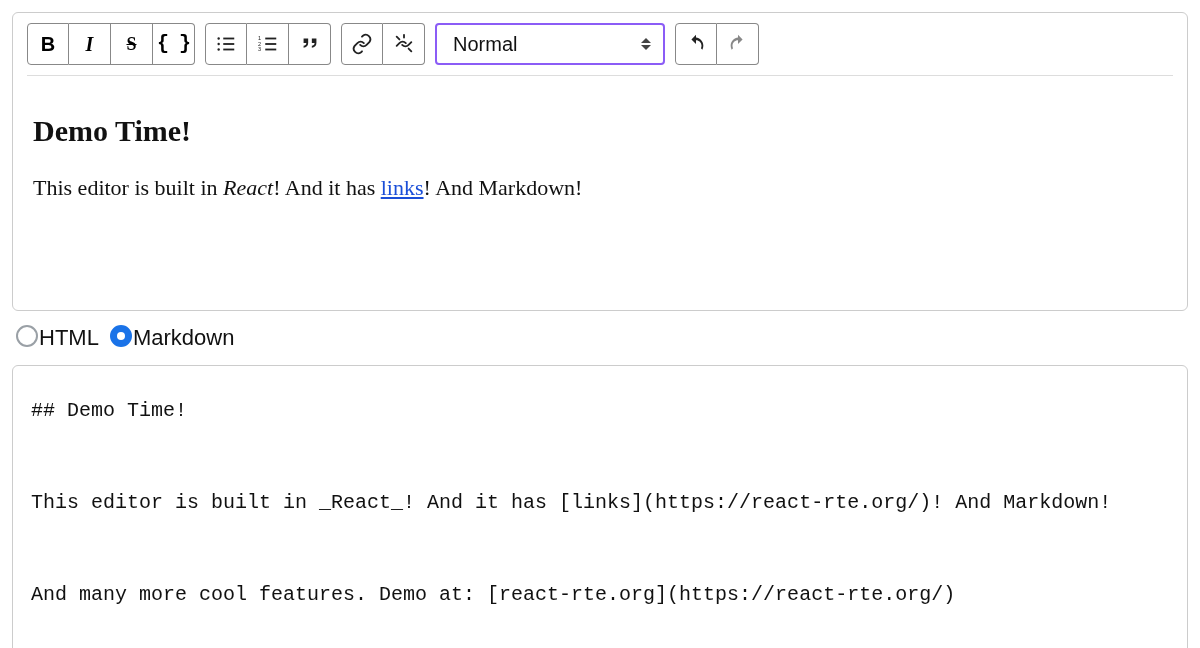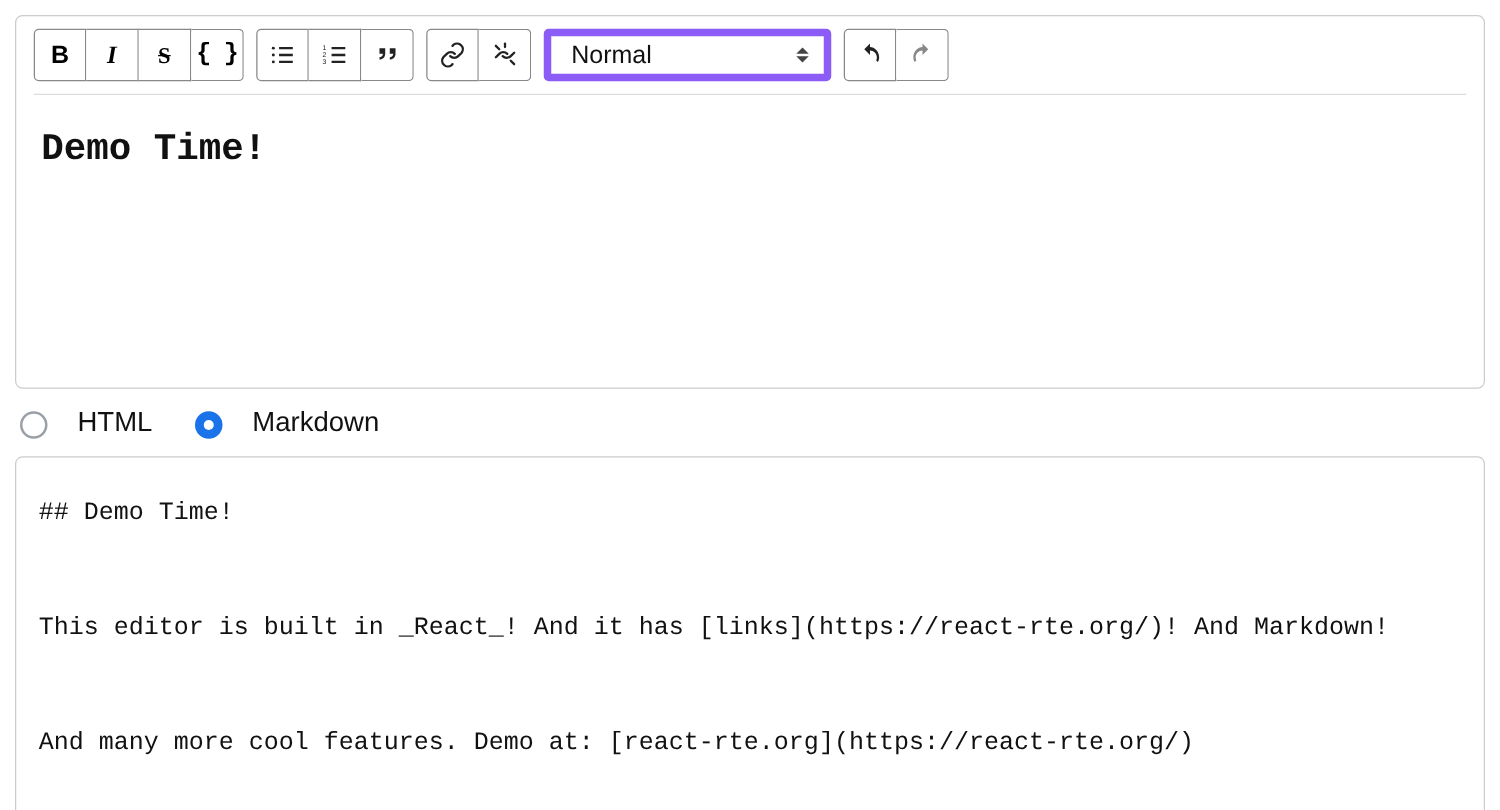--- a/index.html
+++ b/index.html
@@ -51,21 +51,21 @@
   .tb-btn .txt {
     font-size: 20px;
     font-weight: bold;
     line-height: 1;
   }
   .tb-btn .txt.italic { font-style: italic; font-family: Georgia, serif; }
   .tb-btn .txt.strike { text-decoration: line-through; font-family: Georgia, serif; font-weight: bold; font-size:18px;}
   .tb-btn .txt.code { font-family: "Courier New", monospace; font-weight: bold; font-size: 20px; letter-spacing: -1px;}
   .select-wrap {
     position: relative;
-    border: 6px solid #8b5cf6;
+    border: 2px solid #8b5cf6;
     border-radius: 4px;
     height: 42px;
     width: 230px;
     display: flex;
     align-items: center;
     padding: 0 30px 0 16px;
     font-family: Arial, Helvetica, sans-serif;
     font-size: 20px;
     cursor: pointer;
     background: #fff;
@@ -91,32 +91,31 @@
   .caret-down { border-top: 5px solid #444; }
 
   .content {
     padding: 18px 6px 40px 6px;
     min-height: 220px;
     font-size: 22px;
     line-height: 1.5;
   }
   .content h2 {
     font-size: 30px;
-    margin: 4px 0 18px 0;
+    margin: 14px 0 18px 0;
     font-weight: bold;
-    font-family: Liberation Mono, monospace;
   }
   .content p { margin: 12px 0; }
   .content a { color: #1a4ed8; text-decoration: underline; }
   .content em { font-style: italic; }
 
   .format-row {
     display: flex;
-    align-items: flex-end;
-    gap: 24px;
+    align-items: flex-start;
+    gap: 1px;
     padding: 14px 4px 14px 4px;
     font-family: Arial, Helvetica, sans-serif;
     font-size: 22px;
   }
   .radio {
     width: 22px;
     height: 22px;
     border-radius: 50%;
     border: 2px solid #9aa0a6;
     display: inline-block;
@@ -239,20 +238,23 @@
           <svg viewBox="0 0 24 24" fill="#888">
             <path d="M12 5V2l5 5-5 5V8c-3.3 0-6 2.7-6 6 0 1 .2 1.9 .6 2.7l-1.5 1.5C4.4 17 4 15.5 4 14c0-5 4-9 8-9z"></path>
           </svg>
         </button>
       </div>
 
     </div>
 
     <div class="content">
       <h2>Demo Time!</h2>
+      <p>
+        <span>This editor is built in </span><em>React</em><span>! And it has </span><a href="#">links</a><span>! And Markdown!</span>
+      </p>
     </div>
 
   </div>
 
   <div class="format-row">
     <span class="radio"></span>
     <span class="radio-label">HTML</span>
     <span class="radio checked"></span>
     <span class="radio-label">Markdown</span>
   </div>

